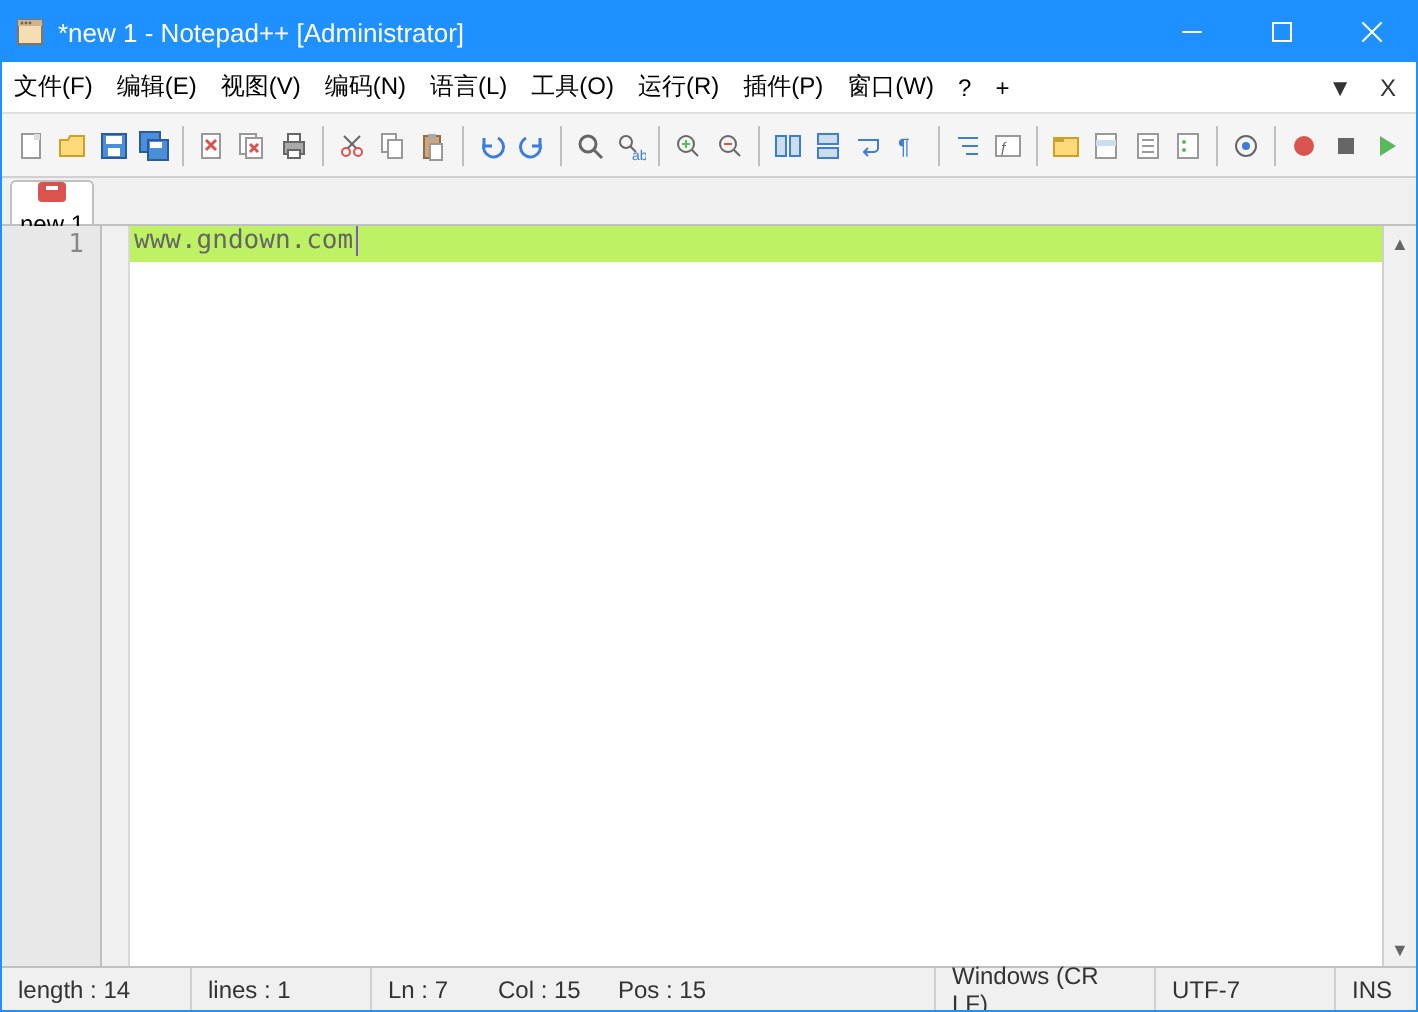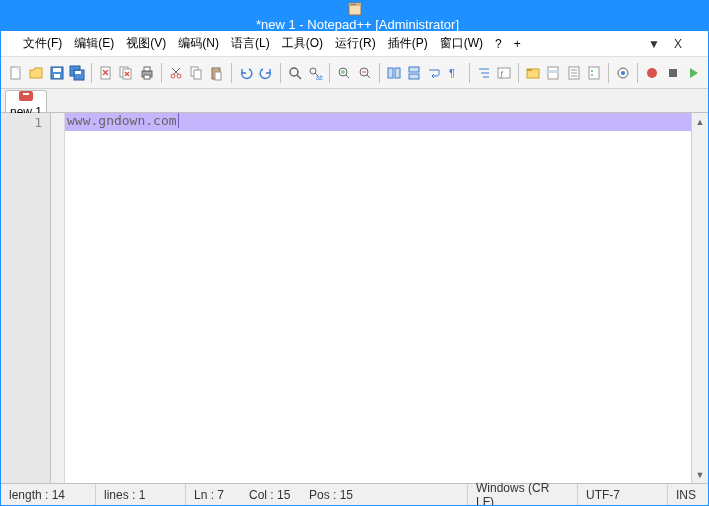--- a/index.html
+++ b/index.html
@@ -1,40 +1,40 @@
 <!DOCTYPE html>
 <html><head>
 <meta charset="utf-8">
 <style>
 * { margin: 0; padding: 0; box-sizing: border-box; }
 body { width: 709px; height: 506px; font-family: "Microsoft YaHei", SimSun, sans-serif; font-size: 12px; background: #fff; overflow: hidden; border: 1px solid #1e90ff; }
-.titlebar { height: 30px; background: #1e90ff; display: flex; align-items: center; color: #fff; padding-left: 6px; flex-direction: column; }
+.titlebar { height: 30px; background: #1e90ff; display: flex; align-items: center; color: #fff; padding-left: 6px; }
 .titlebar .app-icon { width: 16px; height: 16px; margin-right: 6px; display:inline-flex;align-items:center;justify-content:center;}
 .titlebar .title { flex: 1; font-size: 13px; }
 .winbtns { display: flex; height: 100%; }
 .winbtn { width: 45px; display: flex; align-items: center; justify-content: center; color: #fff; font-size: 14px; }
 .winbtn.close { width: 45px; }
-.menubar { height: 26px; background: #fff; display: flex; align-items: center; padding: 0 16px; border-bottom: 1px solid #e0e0e0; }
+.menubar { height: 26px; background: #fff; display: flex; align-items: center; padding: 0 0; border-bottom: 1px solid #e0e0e0; }
 .menuitem { padding: 3px 6px; font-size: 12px; color: #000; }
 .menu-right { margin-left: auto; display: flex; align-items: center; gap: 6px; padding-right: 6px; }
 .menu-glyph { font-size: 12px; color: #333; padding: 2px 4px; }
 .toolbar { height: 32px; background: #f5f5f5; border-bottom: 1px solid #d0d0d0; display: flex; align-items: center; padding: 0 6px; gap: 2px; }
 .tbtn { width: 22px; height: 22px; display: flex; align-items: center; justify-content: center; border: 1px solid transparent; }
 .tbtn svg { display:block; }
 .tsep { width: 1px; height: 20px; background: #c0c0c0; margin: 0 3px; }
 .tabbar { height: 24px; background: #f0f0f0; border-bottom: 1px solid #c0c0c0; display: flex; align-items: flex-end; padding-left: 4px; }
 .tab { height: 22px; background: #fff; border: 1px solid #c0c0c0; border-bottom: none; border-top-left-radius: 3px; border-top-right-radius: 3px; display: flex; align-items: center; padding: 0 4px 0 4px; gap: 4px; font-size: 12px; flex-direction: column; }
 .tab .unsaved-icon { width: 14px; height: 14px; background: #d9534f; border-radius: 2px; display: flex; align-items: center; justify-content: center; color: #fff; font-size: 10px; }
 .tab .close-tab { width: 12px; height: 12px; border: 1px solid #999; font-size: 9px; display: flex; align-items: center; justify-content: center; color: #666; }
 .editor-area { display: flex; height: calc(506px - 30px - 26px - 32px - 24px - 22px - 2px); }
 .gutter { width: 50px; background: #e8e8e8; border-right: 1px solid #c0c0c0; text-align: right; padding: 2px 8px 0 0; color: #888; font-family: Consolas, monospace; font-size: 13px; }
 .fold-col { width: 14px; background: #f0f0f0; border-right: 1px solid #d8d8d8; }
 .editor { flex: 1; position: relative; font-family: Consolas, monospace; font-size: 13px; background: #fff; }
 .line { display: flex; height: 18px; }
-.line.current { background: #c4b5fd; }
+.line.current { background: #bef264; }
 .line .txt { padding-left: 2px; color: #666; }
 .caret { display:inline-block; width:1px; height:15px; background:#7a5cc0; vertical-align:text-bottom; margin-left:1px;}
 .scrollbar-v { width: 17px; background: #f0f0f0; border-left: 1px solid #d0d0d0; position: relative; }
 .scrollbar-v .arrow { position:absolute; left:0; right:0; height:17px; display:flex;align-items:center;justify-content:center;color:#666;font-size:9px;}
 .scrollbar-v .arrow.up{top:0;} .scrollbar-v .arrow.down{bottom:0;}
 .statusbar { height: 22px; background: #f0f0f0; border-top: 1px solid #c0c0c0; display: flex; align-items: center; font-size: 12px; color: #333; }
 .status-cell { padding: 0 8px; border-right: 1px solid #d0d0d0; height: 100%; display: flex; align-items: center; }
 .status-cell.wide { flex: 1; }
 </style>
 </head>

